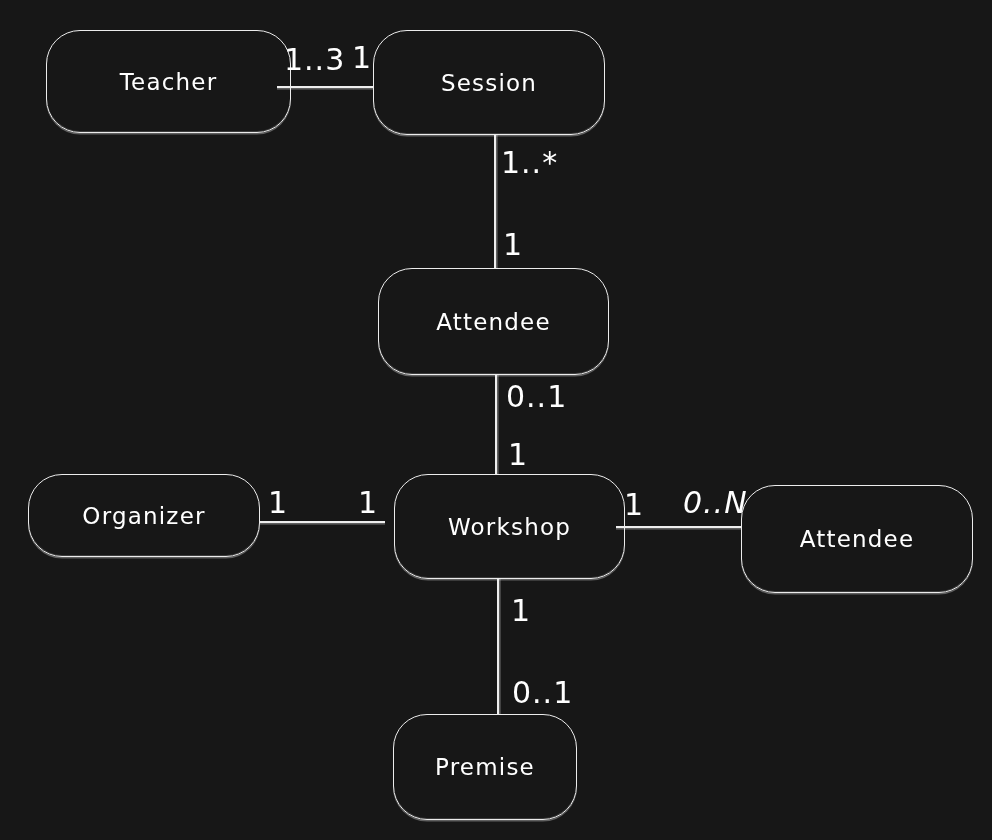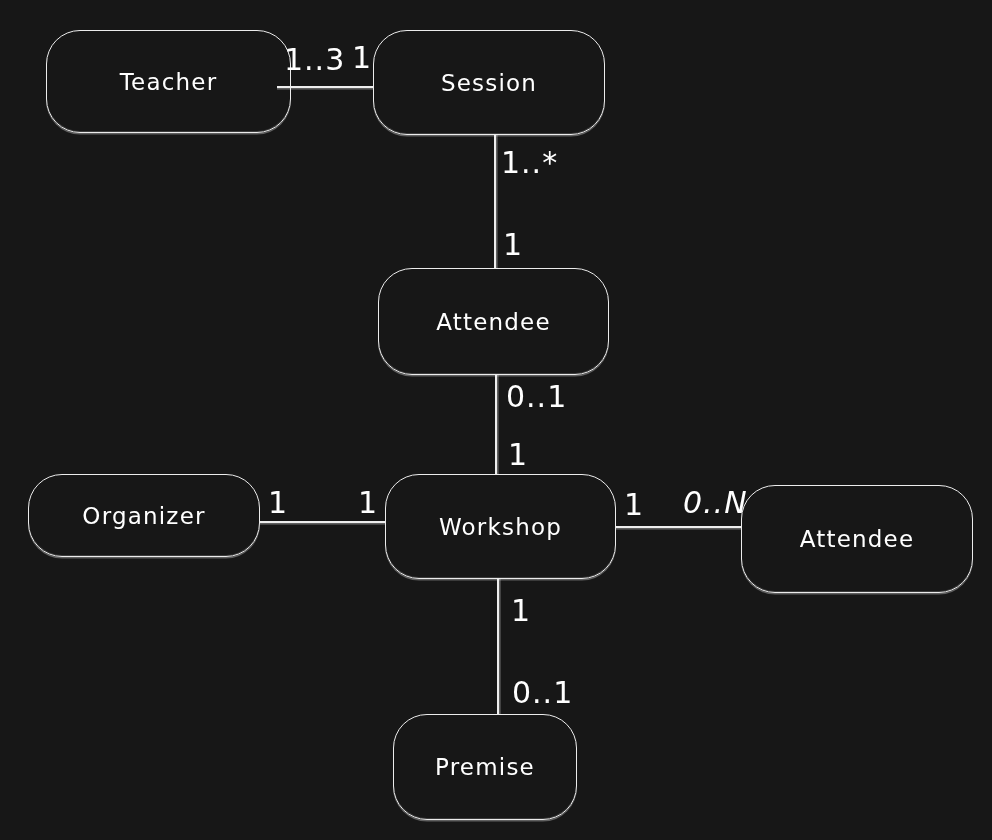--- a/index.html
+++ b/index.html
@@ -45,21 +45,21 @@
     font-weight: 500;
     letter-spacing: 1px;
     white-space: nowrap;
     line-height: 1;
   }
   
   #ent-teacher   { left: 46px;  top: 30px;  width: 245px; height: 103px; }
   #ent-session   { left: 373px; top: 30px;  width: 232px; height: 105px; }
   #ent-schedule  { left: 378px; top: 268px; width: 231px; height: 107px; }
   #ent-organizer { left: 28px;  top: 474px; width: 232px; height: 83px; }
-  #ent-workshop  { left: 385px; top: 474px; width: 231px; height: 105px; }
+  #ent-workshop  { left: 394px; top: 474px; width: 231px; height: 105px; }
   #ent-attendee  { left: 741px; top: 473px; width: 232px; height: 108px; margin-top: 12px; }
   #ent-premise   { left: 393px; top: 714px; width: 184px; height: 106px; }
   
   #edge-teacher-session   { left: 277px; top: 86px;  width: 96px;  }
   #edge-session-schedule  { left: 494px; top: 135px; height: 133px; }
   #edge-schedule-workshop { left: 495px; top: 375px; height: 99px;  }
   #edge-organizer-workshop{ left: 260px; top: 521px; width: 125px; }
   #edge-workshop-attendee { left: 616px; top: 526px; width: 125px; }
   #edge-workshop-premise  { left: 497px; top: 579px; height: 135px; }
   

